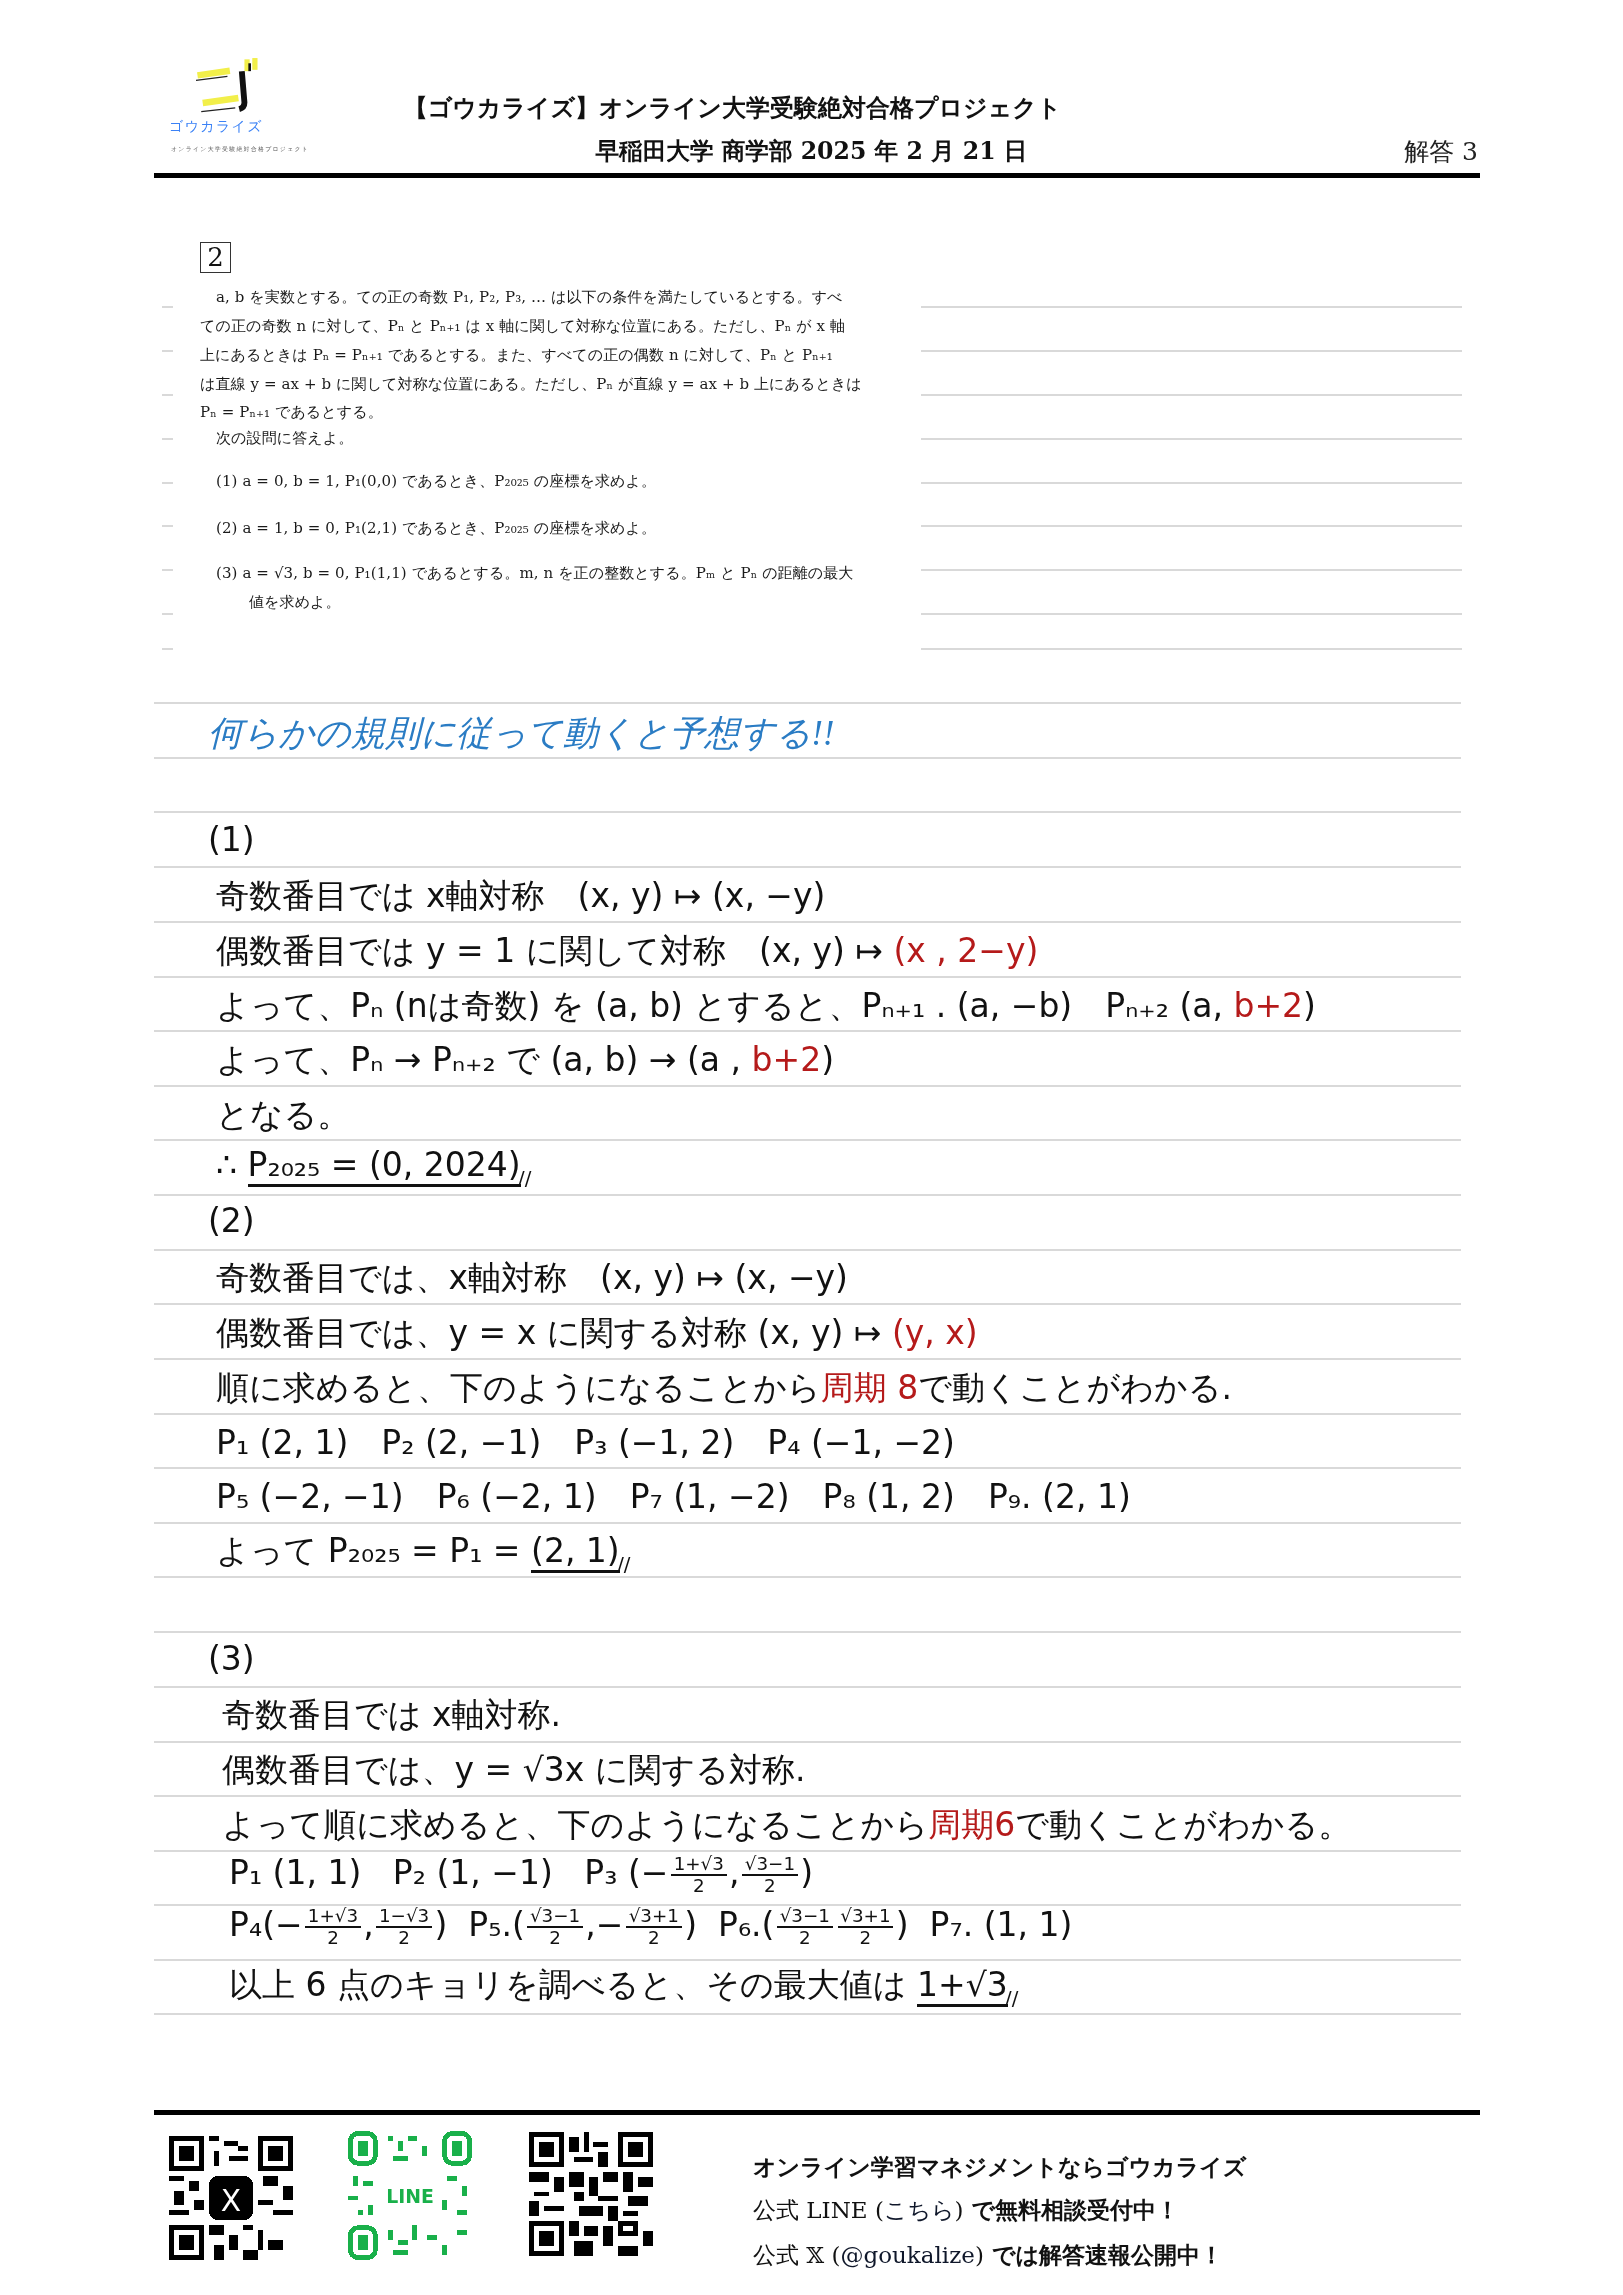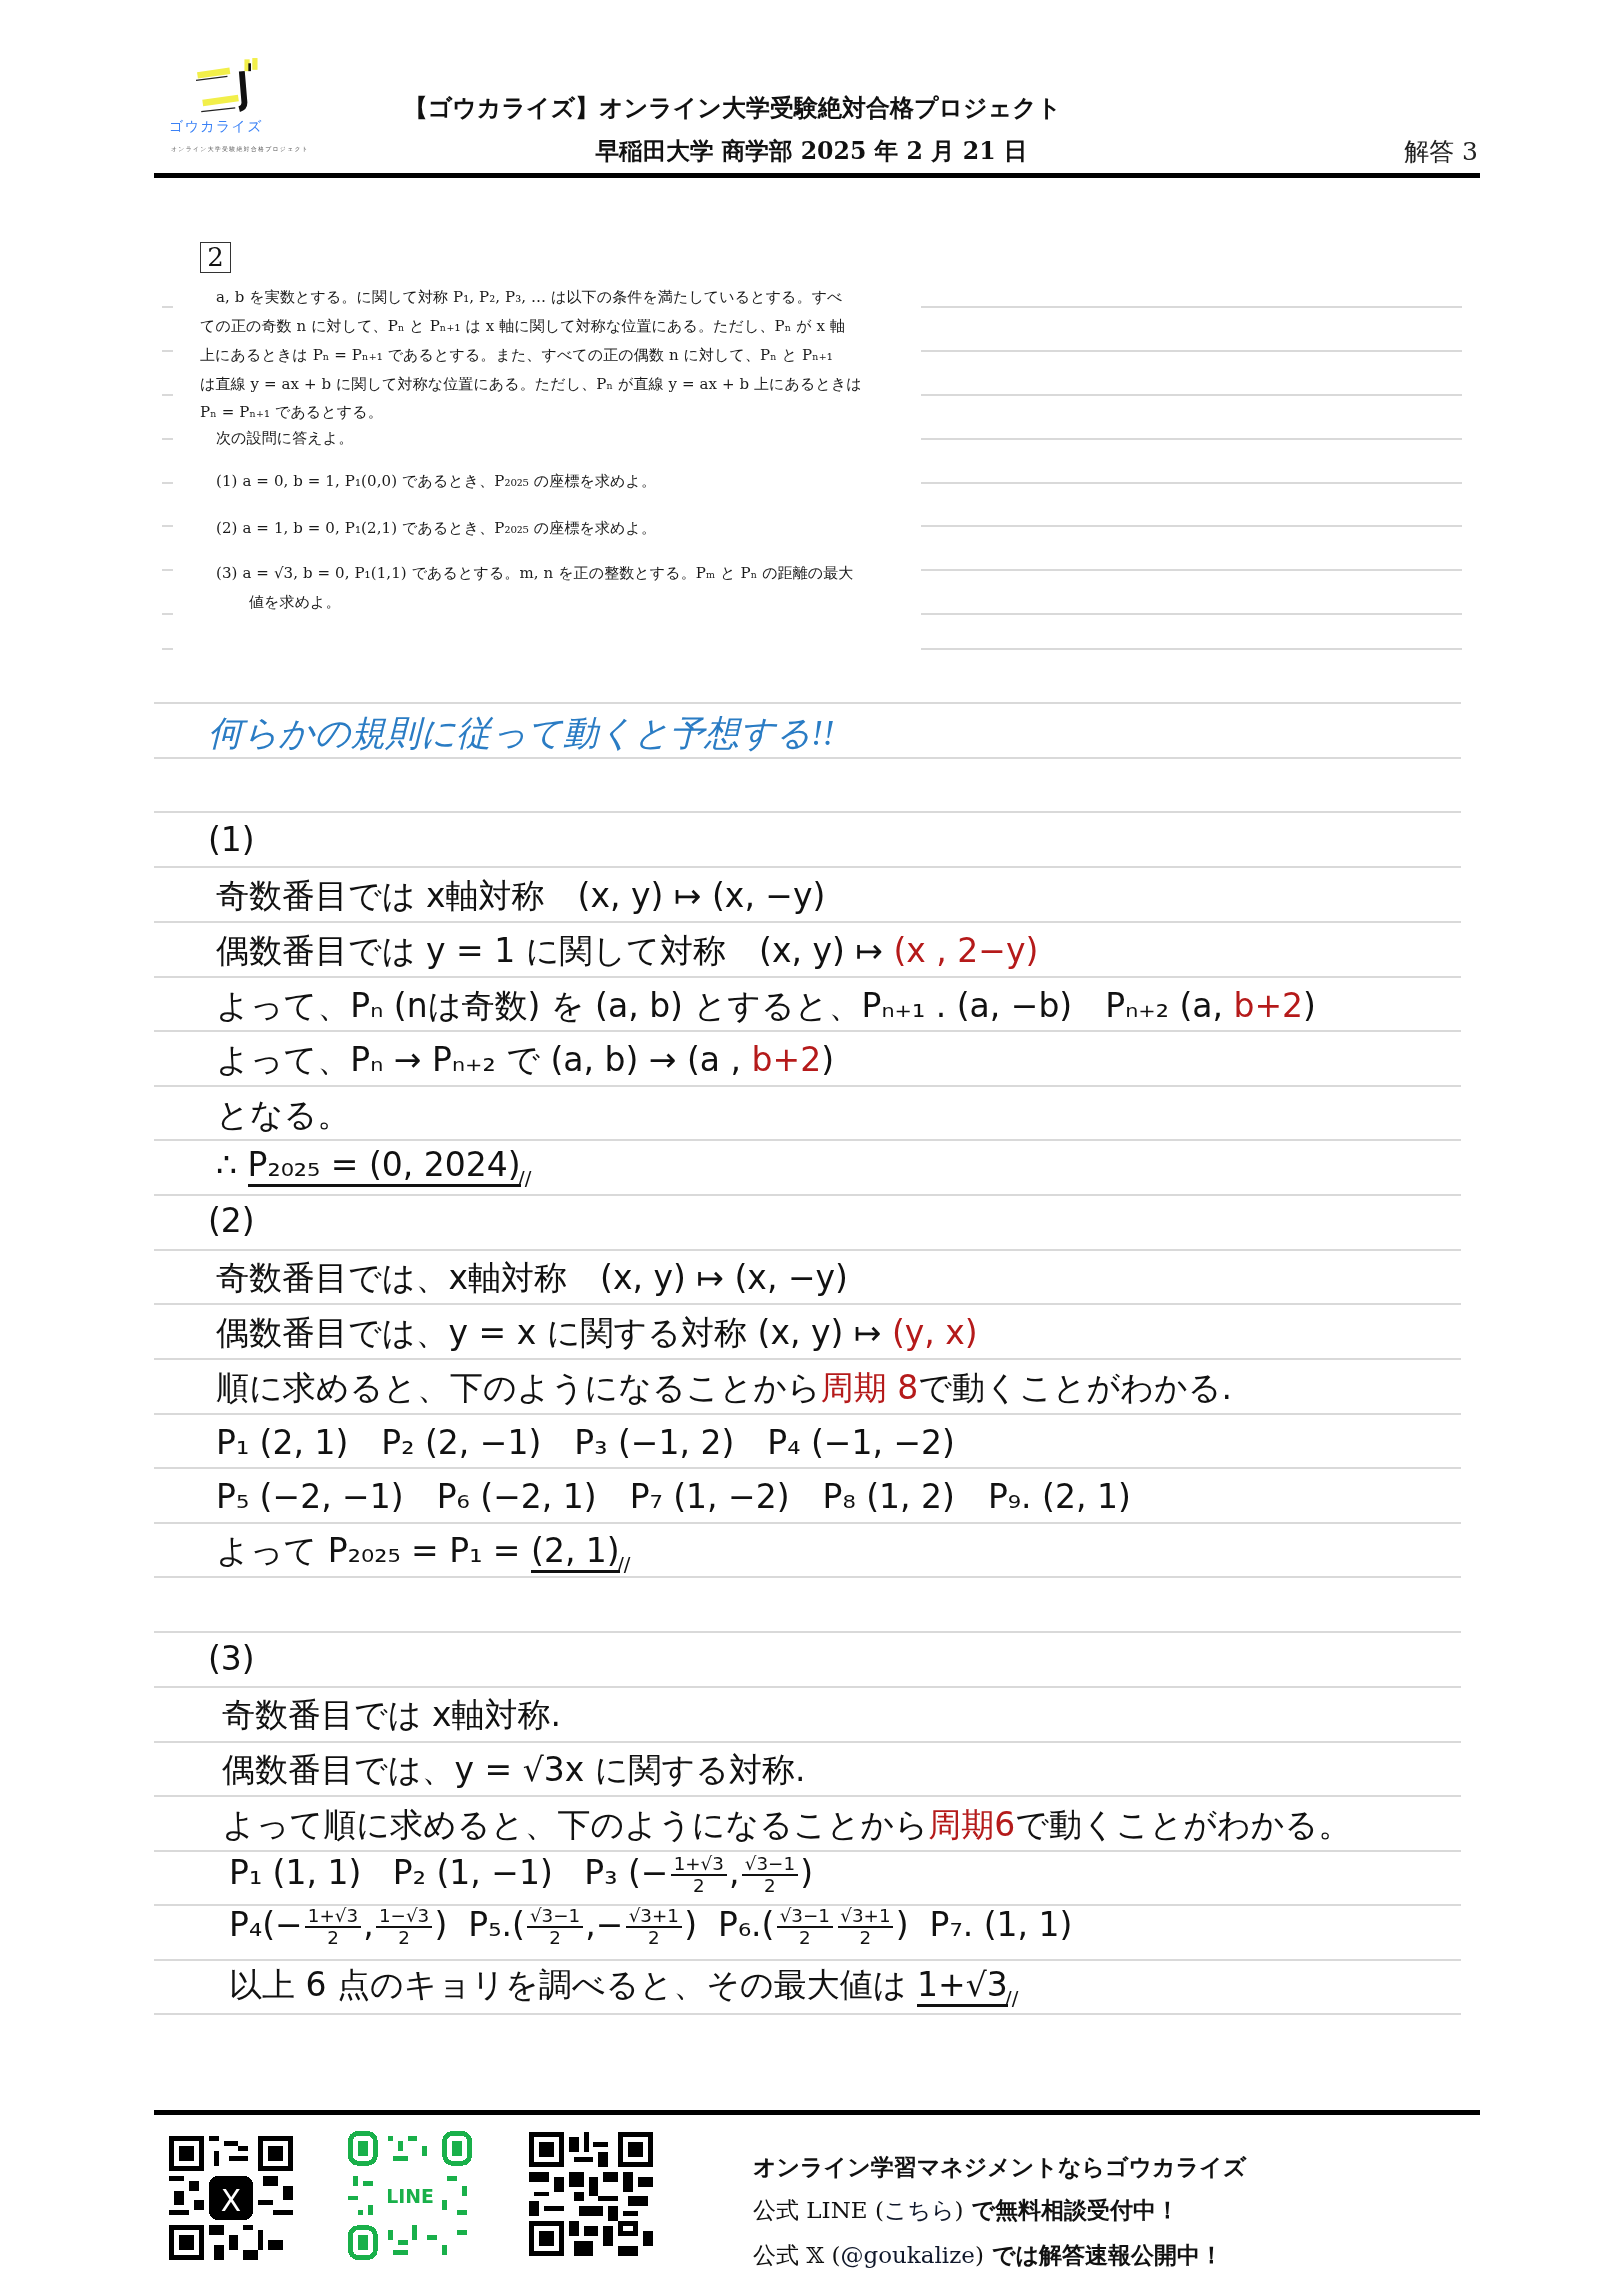--- a/index.html
+++ b/index.html
@@ -107,21 +107,21 @@
   <div class="abs rule" style="left:154px;width:1307px;top:1686px"></div>
   <div class="abs rule" style="left:154px;width:1307px;top:1741px"></div>
   <div class="abs rule" style="left:154px;width:1307px;top:1795px"></div>
   <div class="abs rule" style="left:154px;width:1307px;top:1850px"></div>
   <div class="abs rule" style="left:154px;width:1307px;top:1904px"></div>
   <div class="abs rule" style="left:154px;width:1307px;top:1959px"></div>
   <div class="abs rule" style="left:154px;width:1307px;top:2013px"></div>
 </div>
 
 <div class="abs prob-box">2</div>
-<div class="abs prob-line" style="left:216px;top:288px">a, b を実数とする。に関して対称 P₁, P₂, P₃, … は以下の条件を満たしているとする。すべ</div>
+<div class="abs prob-line" style="left:216px;top:288px">a, b を実数とする。ての正の奇数 P₁, P₂, P₃, … は以下の条件を満たしているとする。すべ</div>
 <div class="abs prob-line" style="left:200px;top:317px">ての正の奇数 n に対して、Pₙ と Pₙ₊₁ は x 軸に関して対称な位置にある。ただし、Pₙ が x 軸</div>
 <div class="abs prob-line" style="left:200px;top:346px">上にあるときは Pₙ = Pₙ₊₁ であるとする。また、すべての正の偶数 n に対して、Pₙ と Pₙ₊₁</div>
 <div class="abs prob-line" style="left:200px;top:375px">は直線 y = ax + b に関して対称な位置にある。ただし、Pₙ が直線 y = ax + b 上にあるときは</div>
 <div class="abs prob-line" style="left:200px;top:403px">Pₙ = Pₙ₊₁ であるとする。</div>
 <div class="abs prob-line" style="left:216px;top:429px">次の設問に答えよ。</div>
 
 <div class="abs prob-line" style="left:216px;top:472px">
   <span>(1)</span>
   <span>a = 0, b = 1, P₁(0,0) であるとき、P₂₀₂₅ の座標を求めよ。</span>
 </div>

